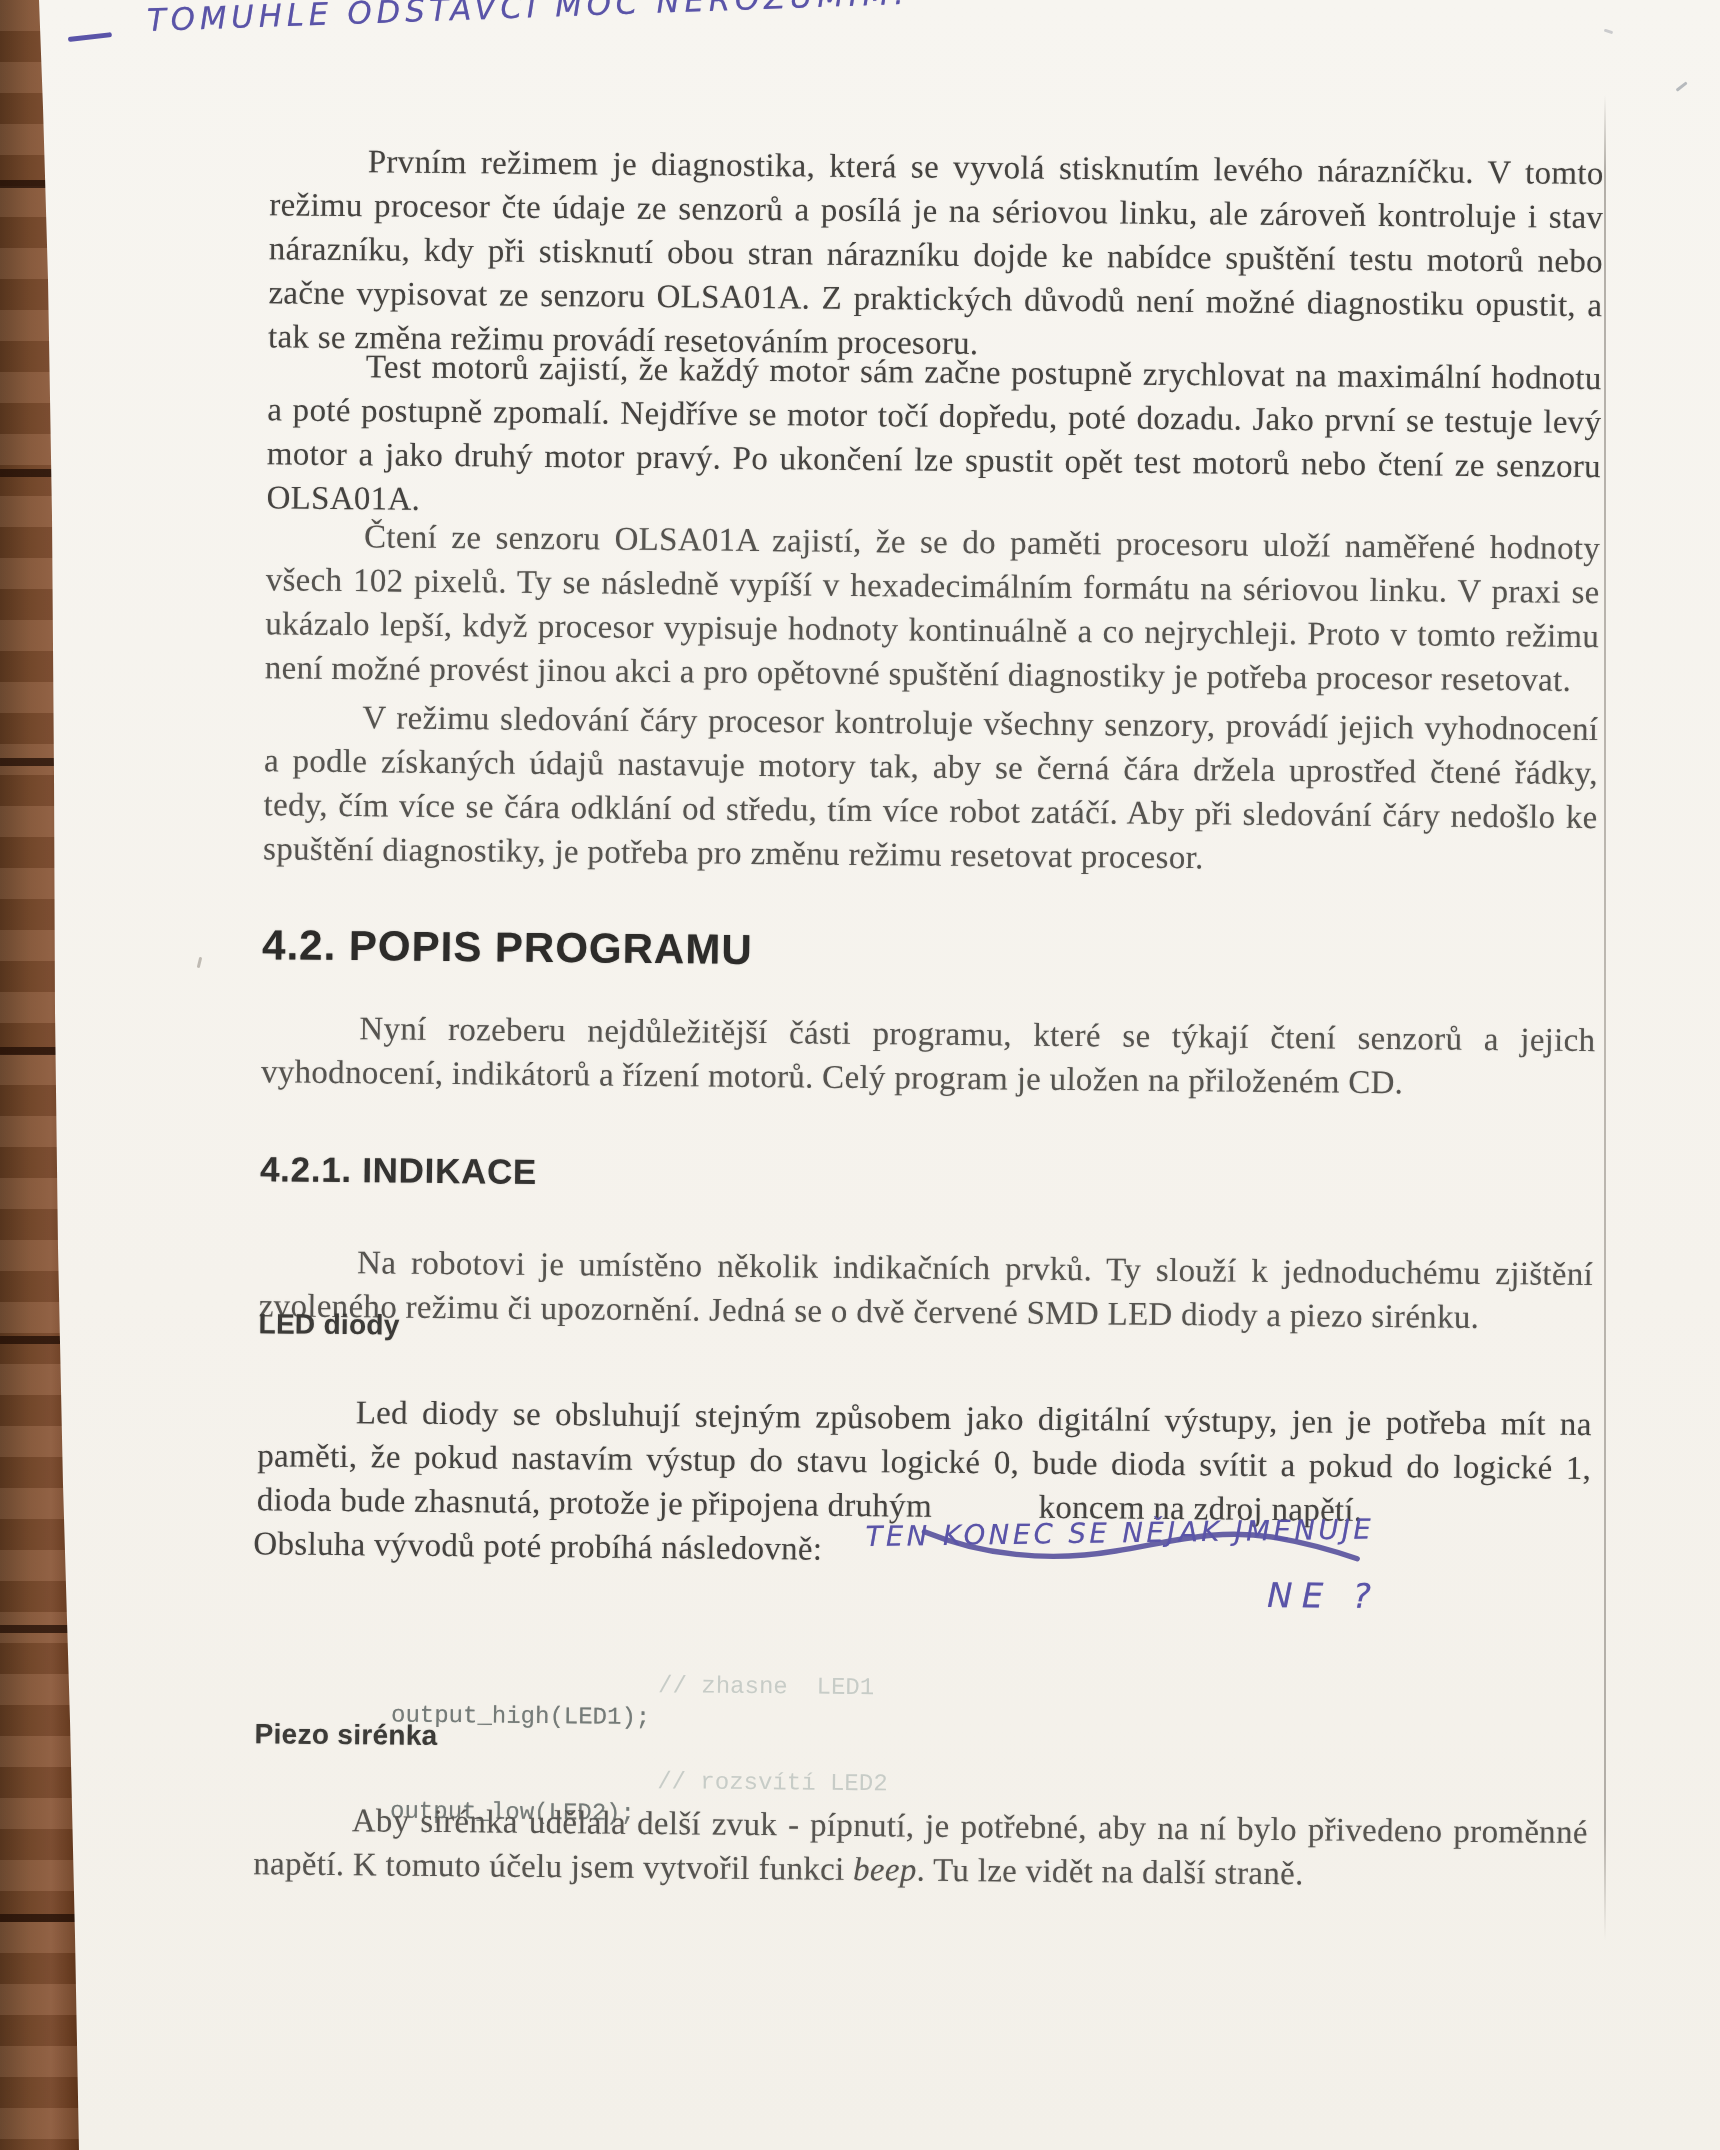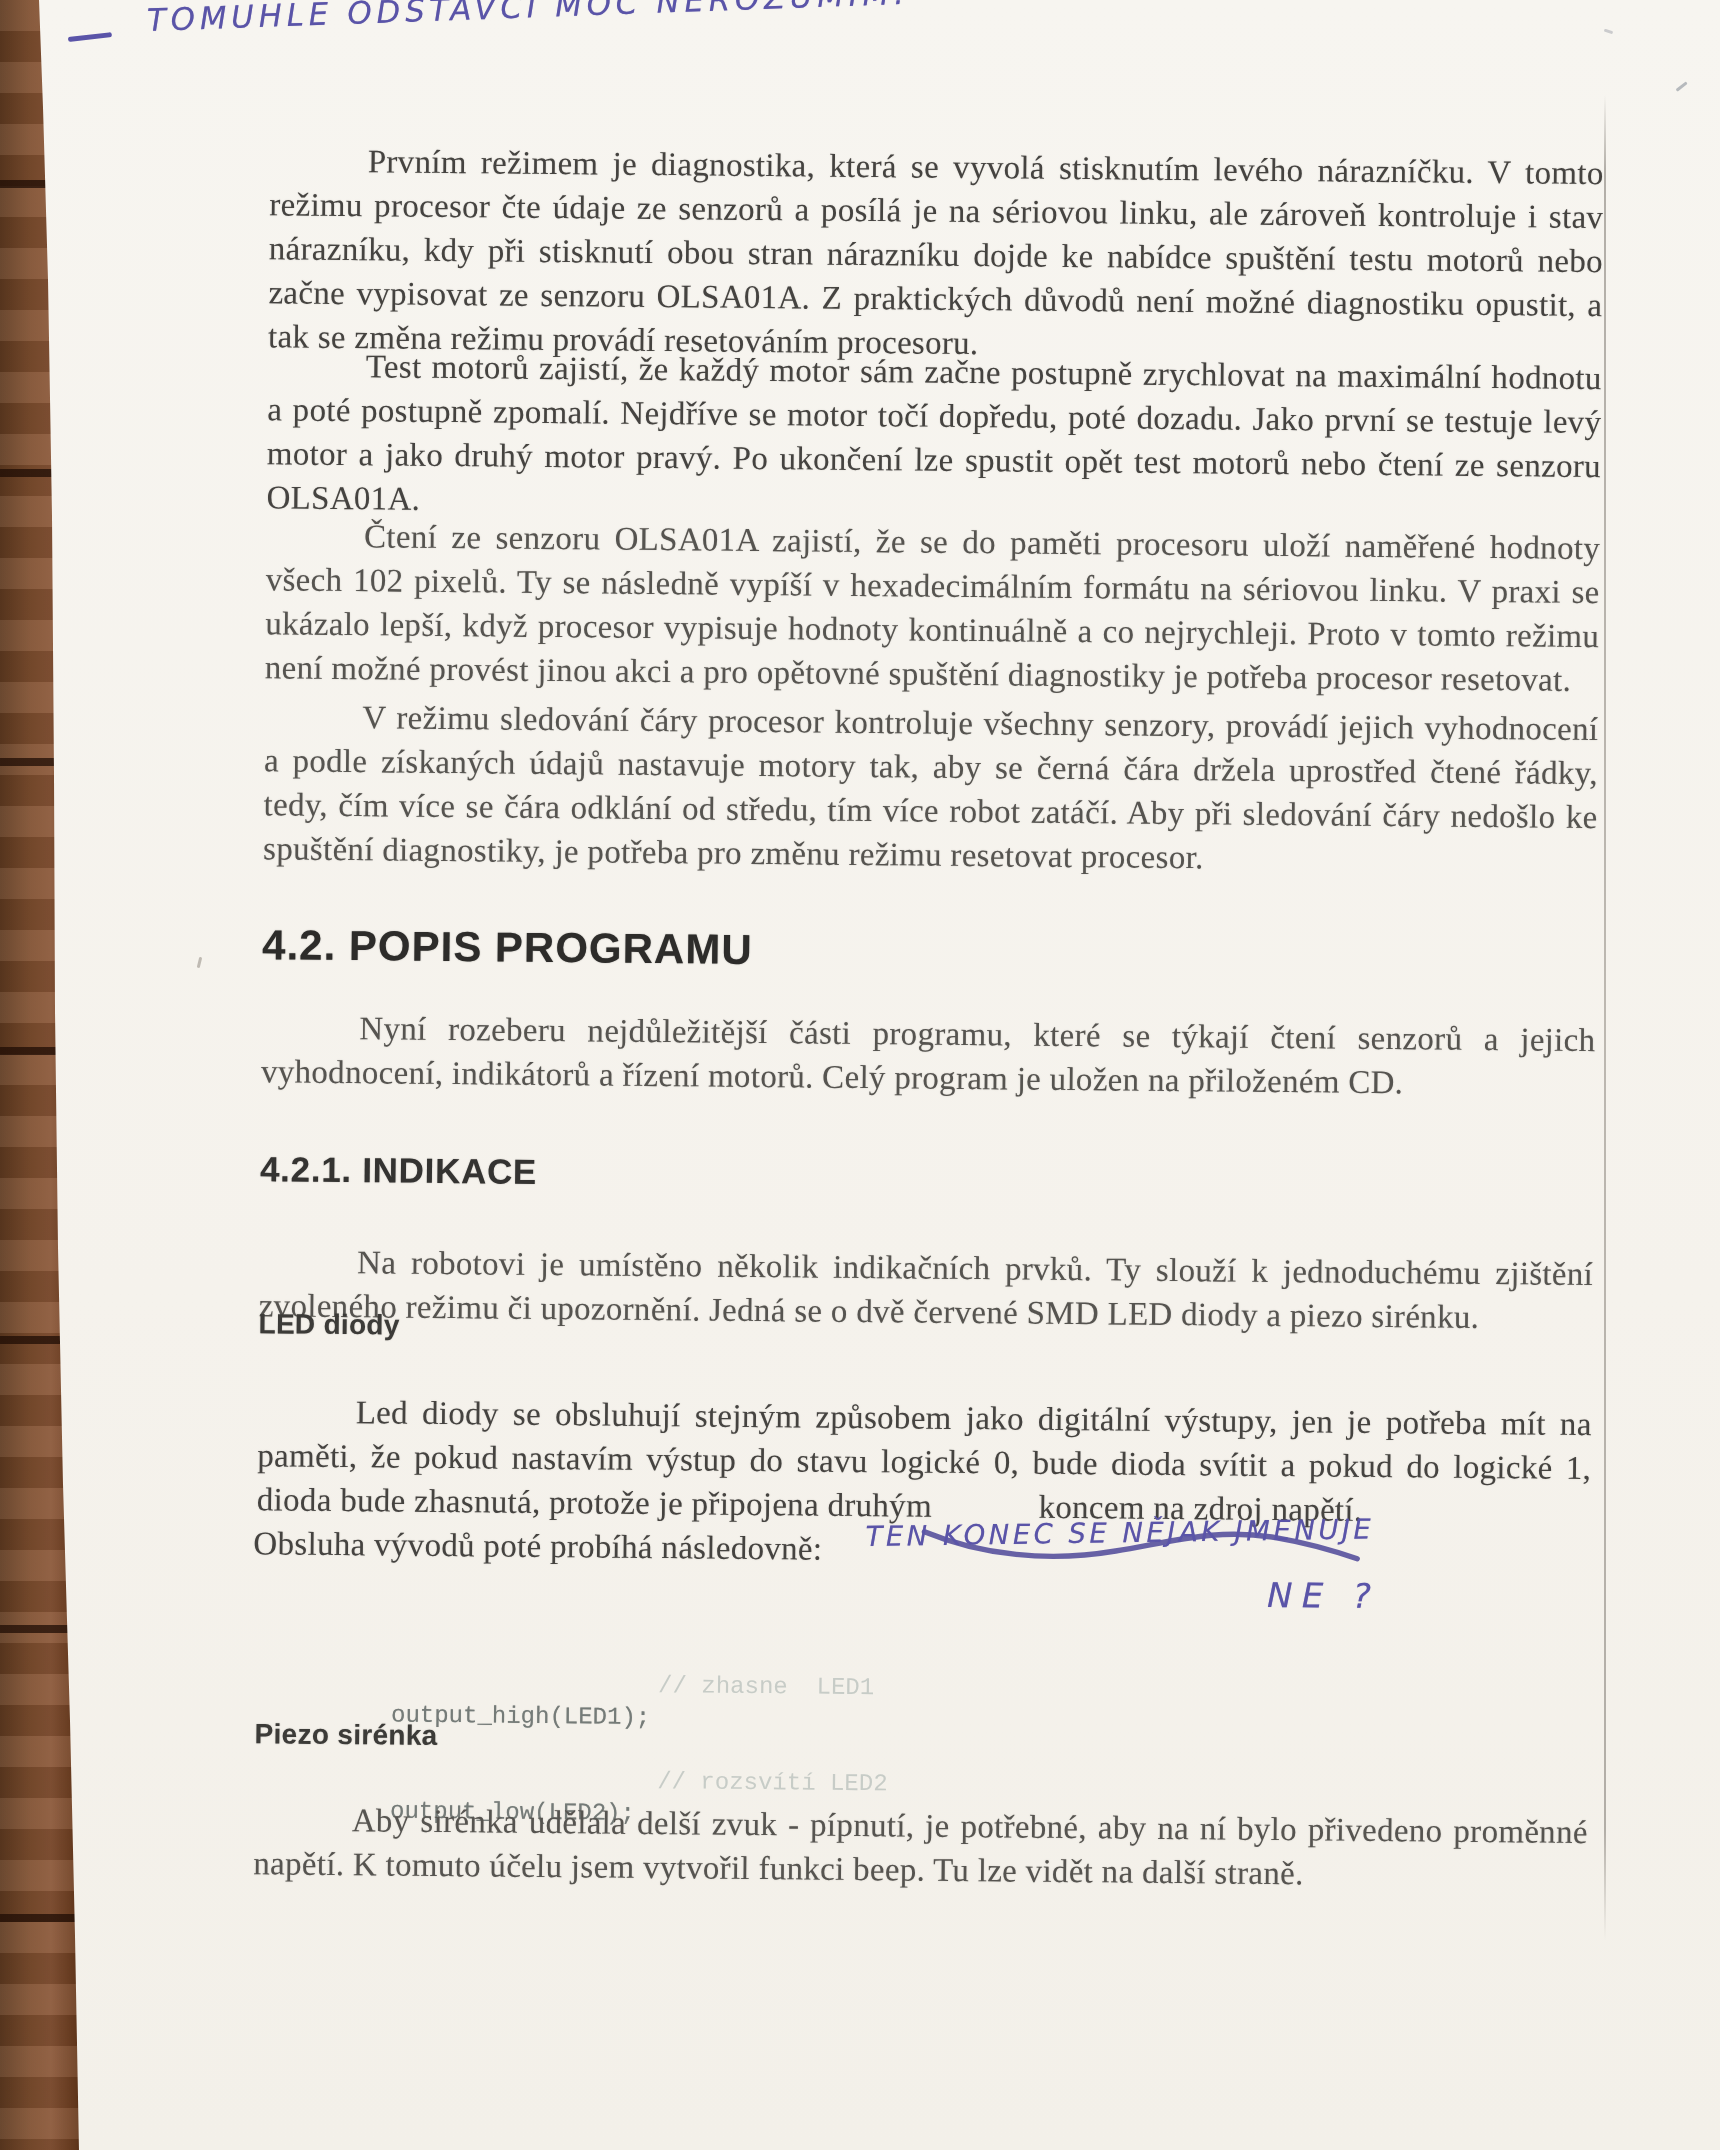--- a/index.html
+++ b/index.html
@@ -105,18 +105,18 @@
       </div>
       <div class="code-row">
         <span>output_low(LED2);</span>
         <span class="cmt">// rozsvítí LED2</span>
       </div>
     </div>
 
     <div class="h3" style="top:1724px">Piezo sirénka</div>
 
     <div class="para indent faded" style="top:1803px">
-      <span>Aby sirénka udělala delší zvuk - pípnutí, je potřebné, aby na ní bylo přivedeno proměnné napětí. K tomuto účelu jsem vytvořil funkci </span><span style="">beep</span><span>. Tu lze vidět na další straně.</span>
+      <span>Aby sirénka udělala delší zvuk - pípnutí, je potřebné, aby na ní bylo přivedeno proměnné napětí. K tomuto účelu jsem vytvořil funkci </span><span style="font-style:italic">beep</span><span>. Tu lze vidět na další straně.</span>
     </div>
 
   </div>
 </div>
 
 
 </body></html>

